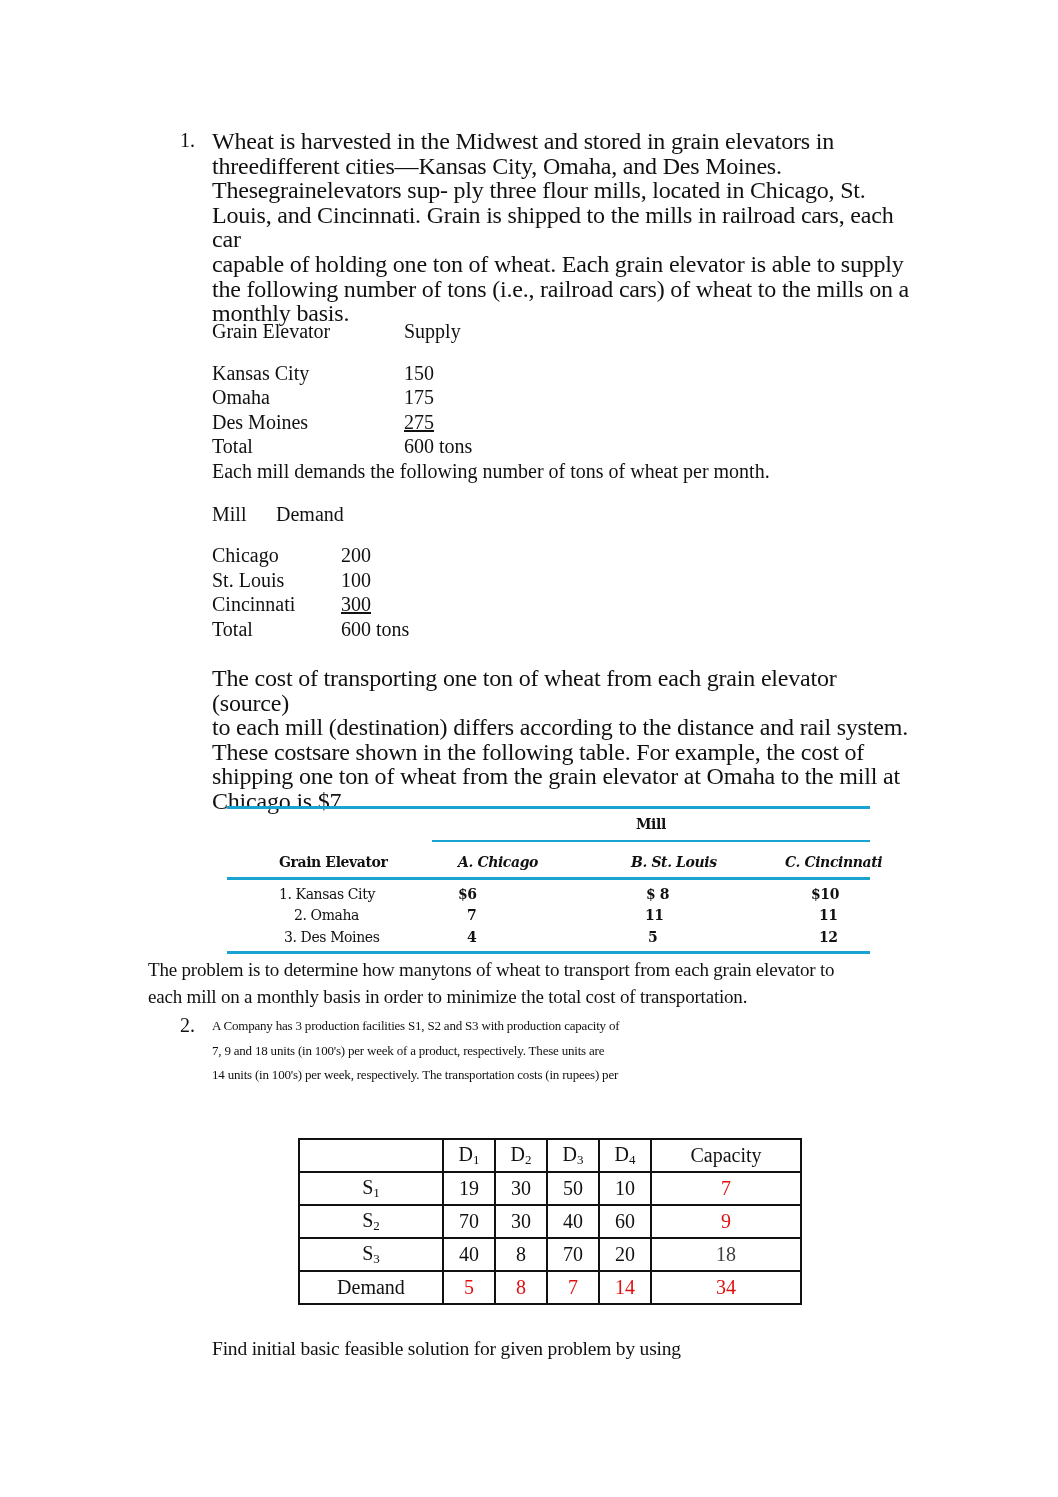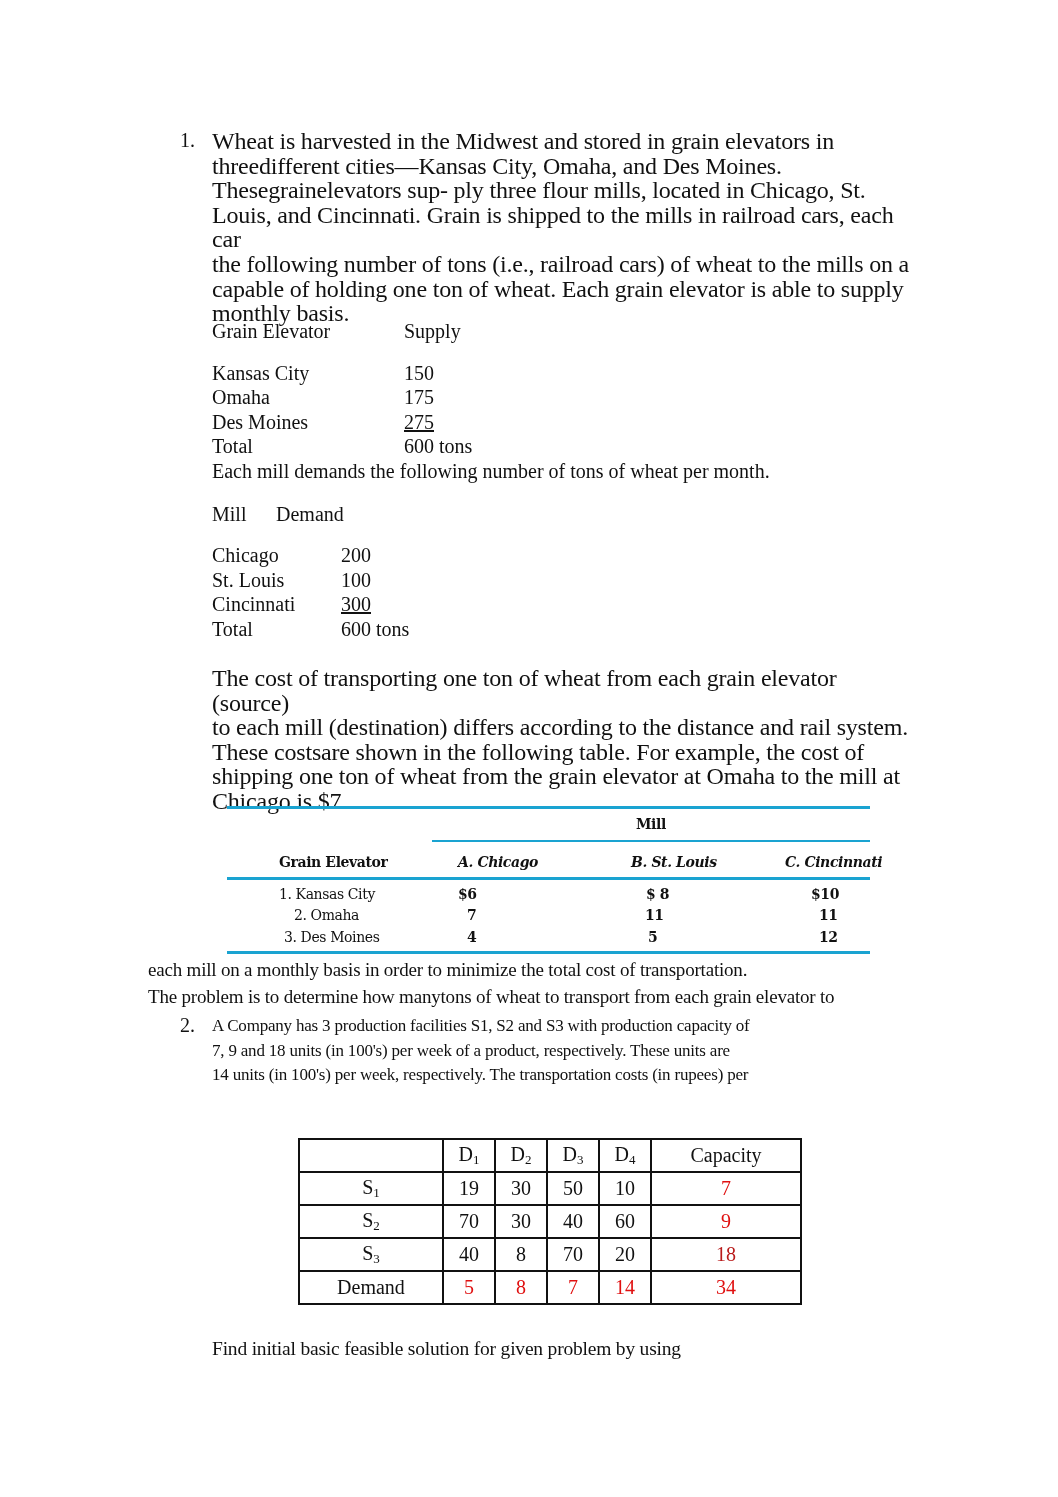--- a/index.html
+++ b/index.html
@@ -22,22 +22,22 @@
 </style>
 </head>
 <body>
 
 <div class="num" style="top:129px">1.</div>
 <div class="block p" style="top:129px">
   <div>Wheat is harvested in the Midwest and stored in grain elevators in</div>
   <div>threedifferent cities—Kansas City, Omaha, and Des Moines.</div>
   <div>Thesegrainelevators sup- ply three flour mills, located in Chicago, St.</div>
   <div>Louis, and Cincinnati. Grain is shipped to the mills in railroad cars, each car</div>
+  <div>capable of holding one ton of wheat. Each grain elevator is able to supply</div>
   <div>the following number of tons (i.e., railroad cars) of wheat to the mills on a</div>
-  <div>capable of holding one ton of wheat. Each grain elevator is able to supply</div>
   <div>monthly basis.</div>
 </div>
 
 <div>
   <div class="kv" style="left:212px;top:319px">Grain Elevator</div>
   <div class="kv" style="left:404px;top:319px">Supply</div>
 
   <div class="kv" style="left:212px;top:361px">Kansas City</div>
   <div class="kv" style="left:404px;top:361px">150</div>
   <div class="kv" style="left:212px;top:385px">Omaha</div>
@@ -94,26 +94,26 @@
 
   <div class="ct" style="left:284px;top:929px;font-weight:normal">3. Des Moines</div>
   <div class="ct" style="left:467px;top:929px">4</div>
   <div class="ct" style="left:648px;top:929px">5</div>
   <div class="ct" style="left:819px;top:929px">12</div>
 
   <div class="teal" style="left:227px;top:951px;width:643px"></div>
 </div>
 
 <div class="abs p" style="left:148px;top:956px;font-size:19px;line-height:27px;">
+  <div>The problem is to determine how manytons of wheat to transport from each grain elevator to</div>
   <div>each mill on a monthly basis in order to minimize the total cost of transportation.</div>
-  <div>The problem is to determine how manytons of wheat to transport from each grain elevator to</div>
 </div>
 
 <div class="num" style="top:1014px">2.</div>
-<div class="block p" style="top:1014px;font-size:17px">
+<div class="block p" style="top:1014px;font-size:13px">
   <div>A Company has 3 production facilities S1, S2 and S3 with production capacity of</div>
   <div>7, 9 and 18 units (in 100's) per week of a product, respectively. These units are</div>
   <div>14 units (in 100's) per week, respectively. The transportation costs (in rupees) per</div>
 </div>
 
 <table class="t2">
   <tbody>
       <tr>
     <td style="width:142px"></td>
     <td style="width:50px"><span>D</span><sub>1</sub></td>
@@ -137,21 +137,21 @@
     <td>40</td>
     <td>60</td>
     <td class="red" style="color: rgb(224, 16, 16);">9</td>
   </tr>
   <tr>
     <td><span>S</span><sub>3</sub></td>
     <td>40</td>
     <td>8</td>
     <td>70</td>
     <td>20</td>
-    <td class="red" style="color: #b91c1c;">18</td>
+    <td class="red" style="color: #404040;">18</td>
   </tr>
   <tr>
     <td>Demand</td>
     <td class="red" style="color: rgb(224, 16, 16);">5</td>
     <td class="red" style="color: rgb(224, 16, 16);">8</td>
     <td class="red" style="color: rgb(224, 16, 16);">7</td>
     <td class="red" style="color: rgb(224, 16, 16);">14</td>
     <td class="red" style="color: rgb(224, 16, 16);">34</td>
   </tr>
 </tbody>

